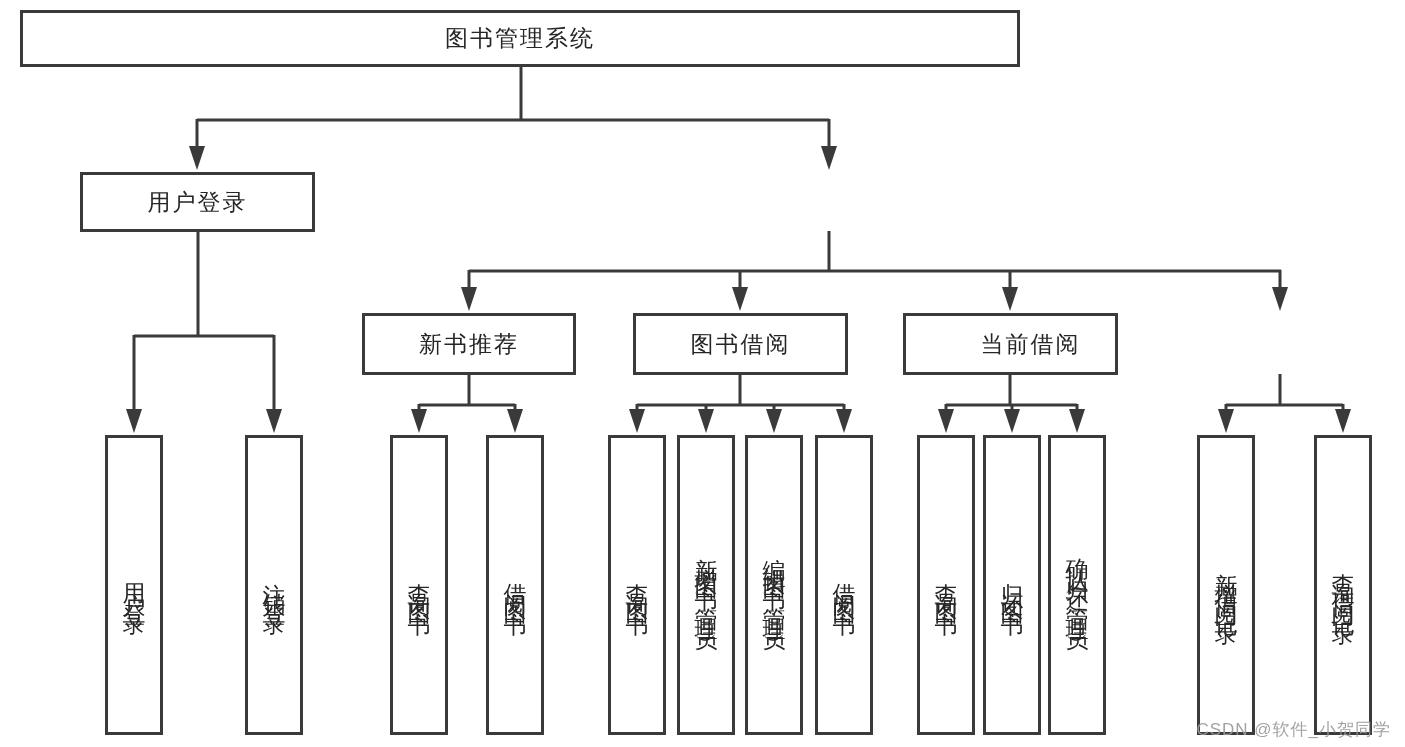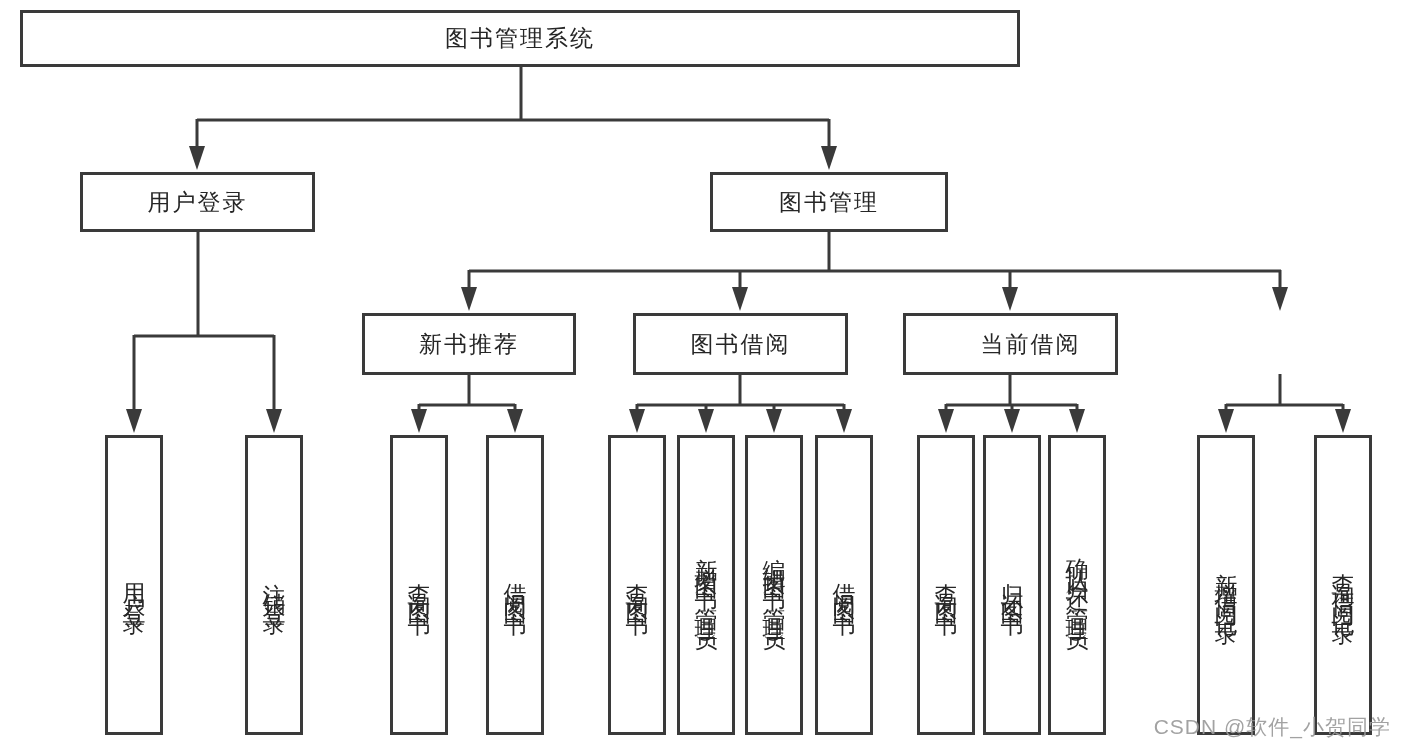--- a/index.html
+++ b/index.html
@@ -46,21 +46,21 @@
     letter-spacing:10px;
     line-height:1;
     white-space:nowrap;
     color:var(--text);
   }
   .leaf{top:435px;width:58px;height:300px;}
   .watermark{
     position:absolute;
     right:14px;
     bottom:6px;
-    font-size:21px;
+    font-size:17px;
     letter-spacing:1px;
     color:var(--wm);
     opacity:.92;
     z-index:5;
     white-space:nowrap;
   }
 </style>
 </head>
 <body>
 
@@ -99,23 +99,20 @@
       <polygon points="1335,409 1351,409 1343,433"></polygon>
     </g>
   </svg>
 
   <div class="node" style="left:20px;top:10px;width:1000px;height:57px;">
     <span class="hlabel">图书管理系统</span>
   </div>
 
   <div class="node" style="left:80px;top:172px;width:235px;height:60px;">
     <span class="hlabel">用户登录</span>
-  </div>
-  <div class="node" style="left:710px;top:172px;width:238px;height:60px;">
-    <span class="hlabel">图书管理</span>
   </div>
 
   <div class="node" style="left:362px;top:313px;width:214px;height:62px;">
     <span class="hlabel">新书推荐</span>
   </div>
   <div class="node" style="left:633px;top:313px;width:215px;height:62px;">
     <span class="hlabel">图书借阅</span>
   </div>
   <div class="node" style="left:903px;top:313px;width:215px;height:62px;padding-left:40px;">
     <span class="hlabel">当前借阅</span>

